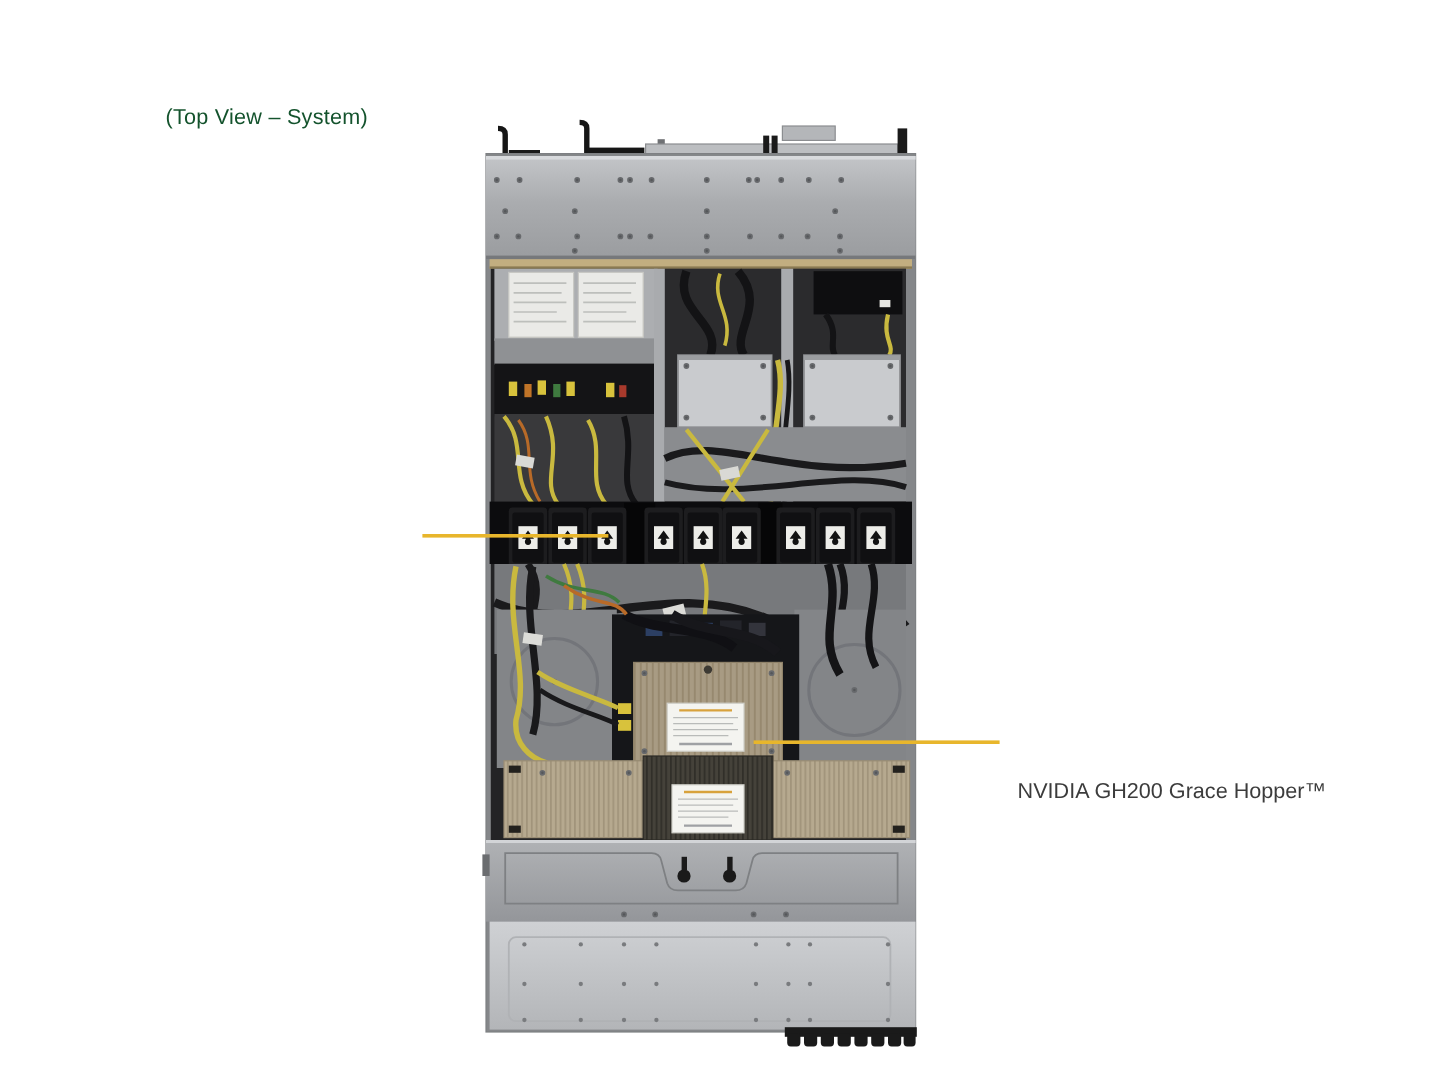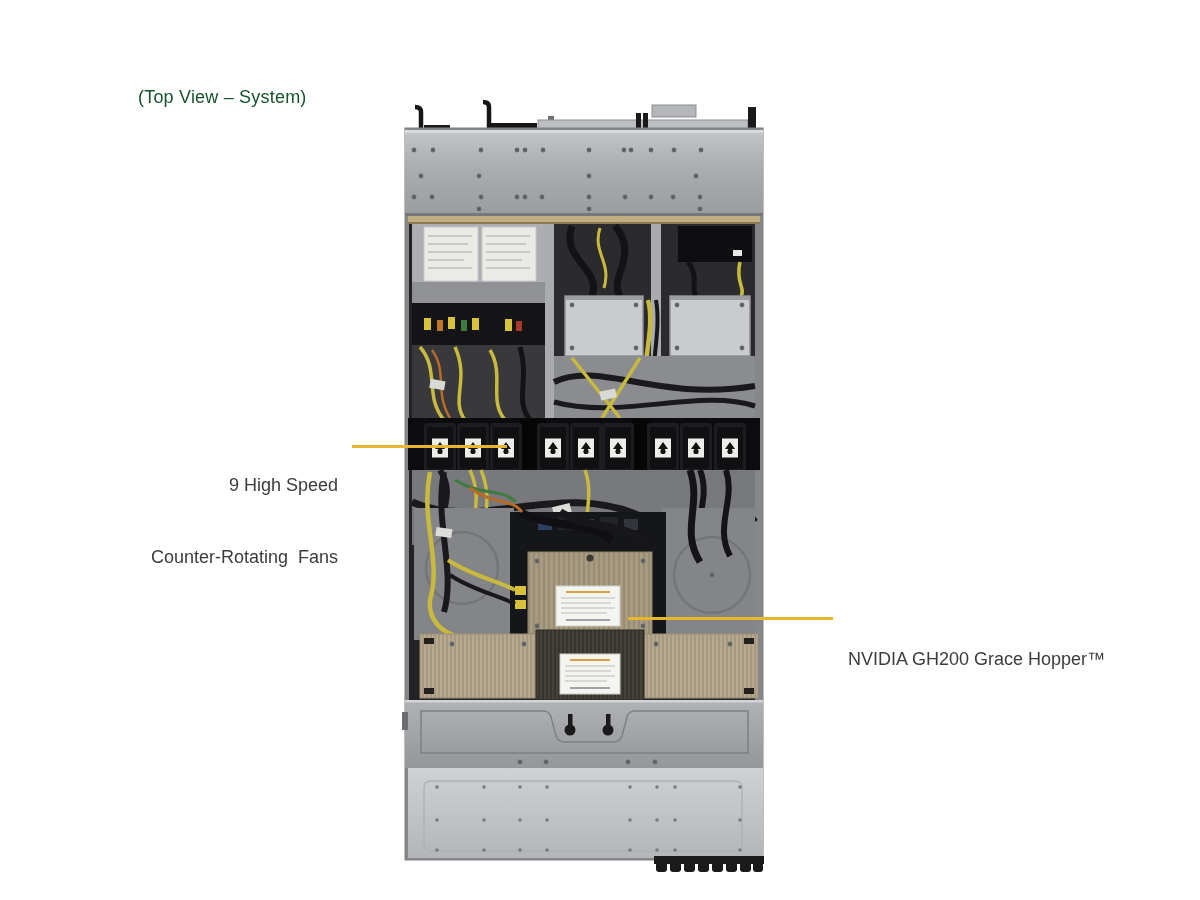--- a/index.html
+++ b/index.html
@@ -355,24 +355,20 @@
         <rect x="712" y="861" width="11" height="11" rx="3" fill="#1a1a1a"></rect>
         <rect x="726" y="861" width="11" height="11" rx="3" fill="#1a1a1a"></rect>
         <rect x="740" y="861" width="11" height="11" rx="3" fill="#1a1a1a"></rect>
         <rect x="753" y="861" width="10" height="11" rx="3" fill="#1a1a1a"></rect>
       </g>
     </g>
   </svg>
 
   <div class="caption">(Top View – System)</div>
 
-  <div class="callout-label fans">
-    <div>9 High Speed</div>
-    <div>Counter-Rotating  Fans</div>
-  </div>
   <div class="callout-line fans"></div>
 
   <div class="callout-label mobo">
     <div>NVIDIA GH200 Grace Hopper™</div>
   </div>
   <div class="callout-line mobo"></div>
 
 </div>
 
 </body></html>

